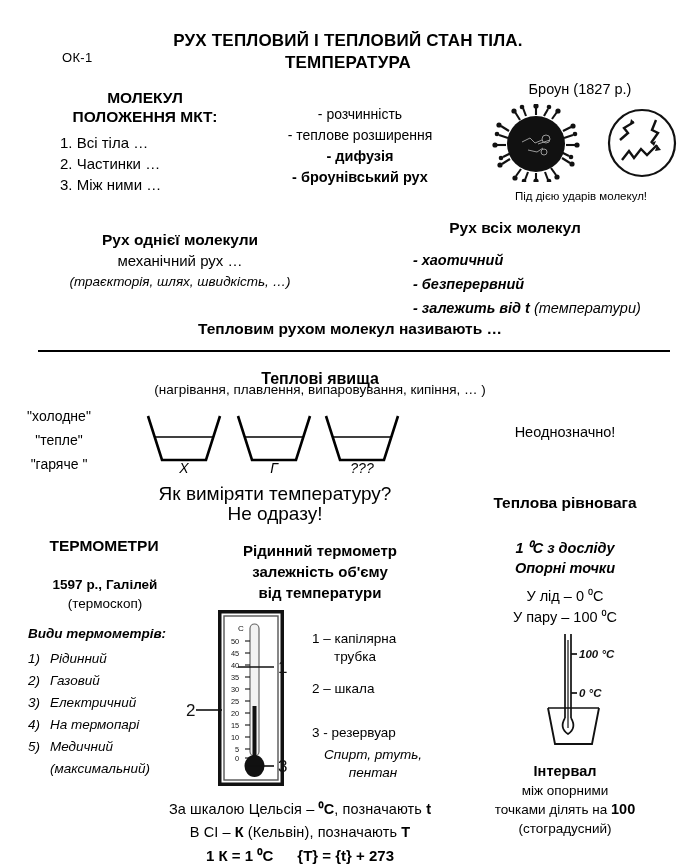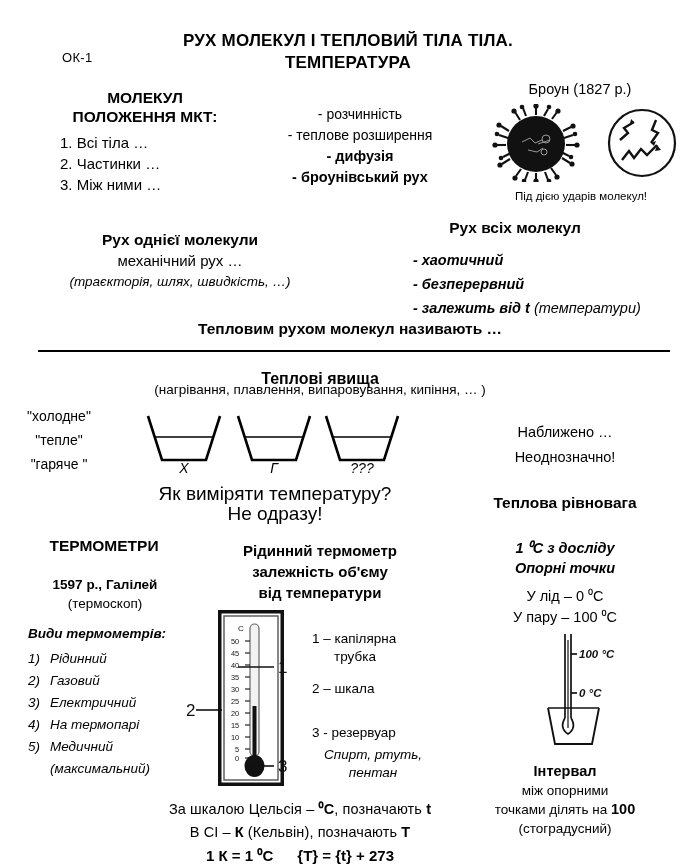--- a/index.html
+++ b/index.html
@@ -105,21 +105,21 @@
   #formulas .r1{letter-spacing:.1px;}
   #f-last{display:flex;justify-content:center;gap:24px;font-weight:bold;font-size:15px;}
 </style>
 </head>
 <body>
 
 <div id="page">
 
   <div class="abs" id="ok-code">ОК-1</div>
   <div class="abs" id="main-title">
-    <div>РУХ  МОЛЕКУЛ І ТЕПЛОВИЙ ТІЛА ТІЛА.</div>
+    <div>РУХ  ТЕПЛОВИЙ І ТЕПЛОВИЙ СТАН ТІЛА.</div>
     <div>ТЕМПЕРАТУРА</div>
   </div>
 
   <div class="abs" id="mkt-head">
     <div>МОЛЕКУЛ</div>
     <div>ПОЛОЖЕННЯ МКТ:</div>
   </div>
   <div class="abs" id="mkt-list">
     <div>1. Всі тіла …</div>
     <div>2. Частинки …</div>
@@ -292,21 +292,20 @@
     <span style="left:104px;top:0;">Г</span>
     <span style="left:192px;top:0;">???</span>
   </div>
 
   <div class="abs" id="howmeasure">
     <div>Як виміряти температуру?</div>
     <div>Не одразу!</div>
   </div>
 
   <div class="abs" id="approx">
-    <div>Наближено …</div>
     <div>Неоднозначно!</div>
   </div>
   <div class="abs" id="equilibrium">Теплова рівновага</div>
 
   <div class="abs" id="therm-head">ТЕРМОМЕТРИ</div>
   <div class="abs" id="galileo">
     <div>1597 р., Галілей</div>
     <div class="thin">(термоскоп)</div>
   </div>
   <div class="abs" id="kinds-head">Види термометрів:</div>

